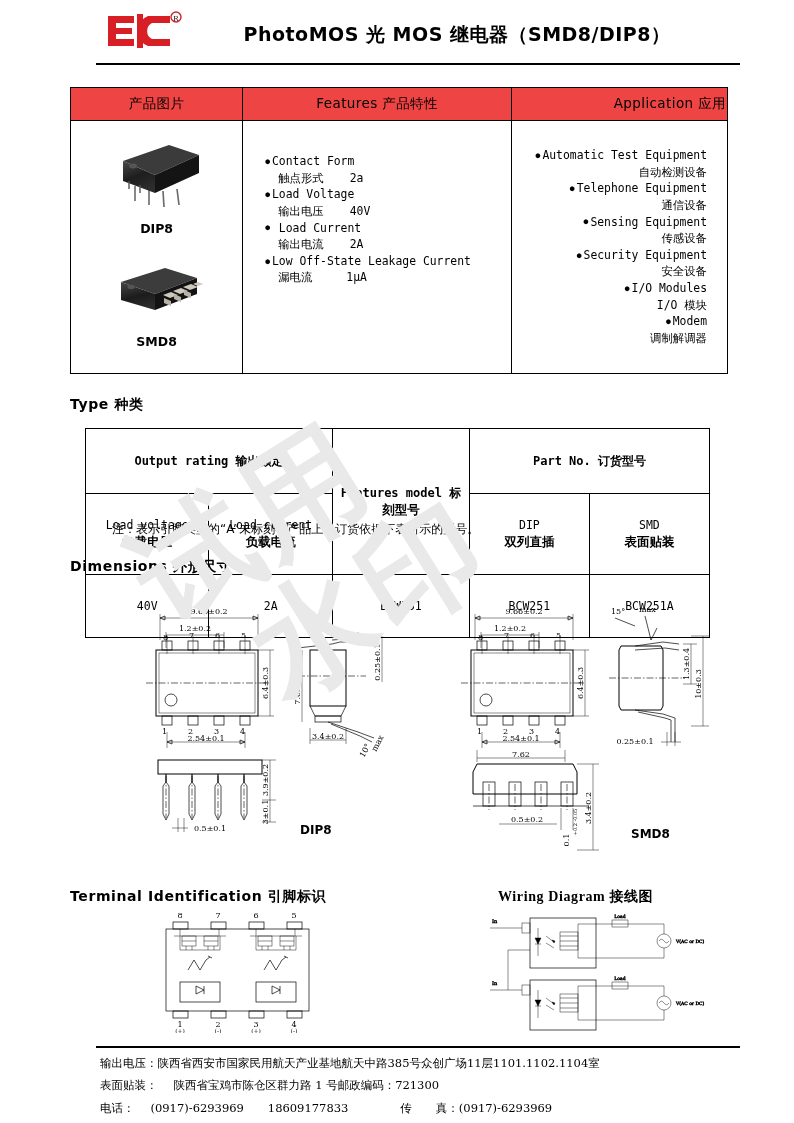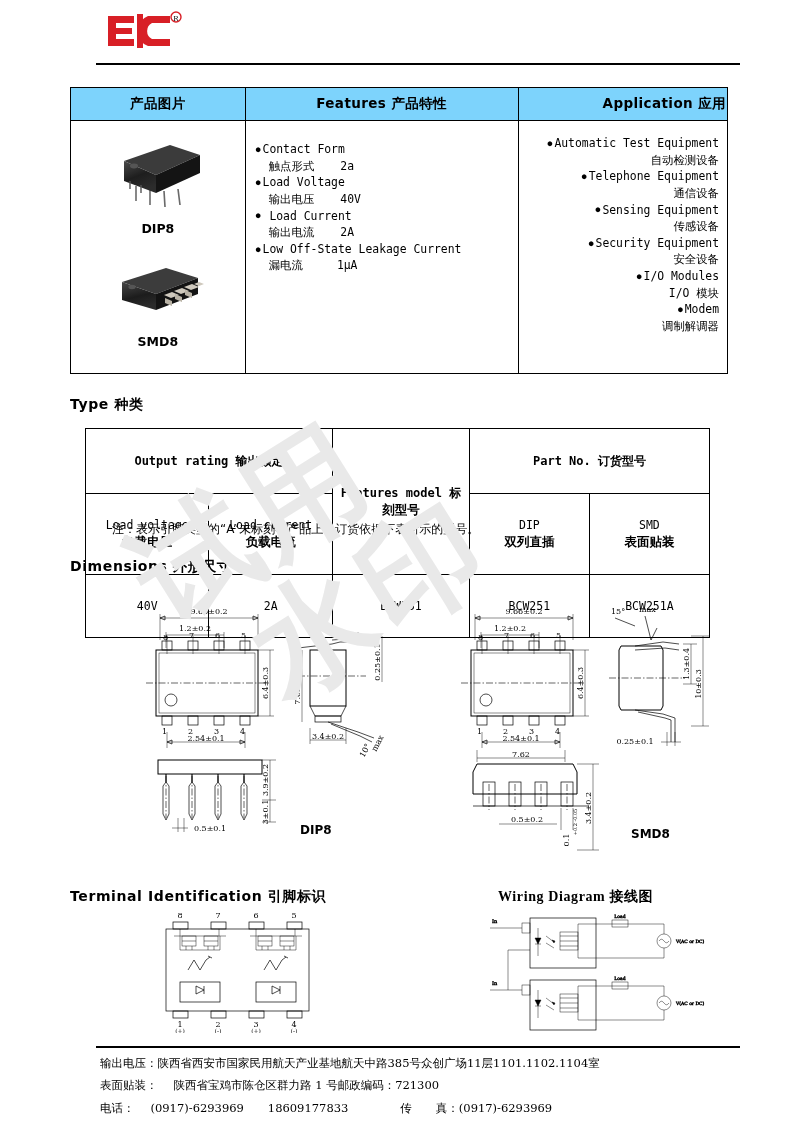--- a/index.html
+++ b/index.html
@@ -33,36 +33,36 @@
     font-family:"DejaVu Sans",sans-serif;
     font-size:19px;font-weight:600;letter-spacing:.5px;
     padding-left:120px;box-sizing:border-box;
   }
   .hdr-rule{
     position:absolute;left:96px;top:63px;width:644px;height:2px;background:#000;
   }
   .feat-wrap{position:absolute;left:70px;top:87px;}
   .feat{width:658px;border-collapse:collapse;}
   .feat th{
-    background:#7dd3fc;border:1px solid #000;
+    background:#ef4444;border:1px solid #000;
     font-family:"DejaVu Sans",sans-serif;
-    font-size:13.5px;font-weight:700;height:30px;letter-spacing:.4px;
+    font-size:13.5px;font-weight:400;height:30px;letter-spacing:.4px;
   }
   .feat td{border:1px solid #000;vertical-align:top;padding:6px 0 10px 0;}
   .c-img{width:168px;text-align:center;}
   .c-feat{width:264px;}
   .c-app{width:202px;text-align:right;}
 
   .pkg{margin:12px auto 2px auto;}
   .pkg-label{
     font-family:"DejaVu Sans",sans-serif;
     font-size:12.5px;font-weight:700;text-align:center;margin:2px 0 14px 0;
   }
 
-  ul.spec{list-style:none;margin:4px;padding:10px 4px 0 6px;}
+  ul.spec{list-style:none;margin:16px;padding:10px 4px 0 6px;}
   ul.spec.app{padding-top:4px;}
   ul.spec li{
     font-family:"DejaVu Sans Mono","DejaVu Sans",monospace;
     font-size:11.4px;line-height:1.46;white-space:nowrap;
   }
   li.bul::before{content:"\25CF";font-size:8px;vertical-align:middle;margin-right:2px;}
   li.sub{padding-left:13px;font-family:"DejaVu Sans",sans-serif;font-size:12px;}
   li.sub .val{font-family:"DejaVu Sans Mono",monospace;font-size:11.4px;margin-left:26px;}
   li.sub .val.w2{margin-left:34px;}
 
@@ -126,20 +126,21 @@
   <div class="hdr">
     <div class="logo">
       <svg width="84" height="42" viewBox="0 0 84 42">
         <path class="lg" d="M4 6 H30 V13 H12 V18 H28 V24 H12 V29 H30 V36 H4 Z" fill="#d81f26"></path>
         <rect x="33" y="4" width="6" height="34" fill="#d81f26"></rect>
         <path d="M66 6 H44 A16 16 0 0 0 44 36 H66 V29 H48 A9 9 0 0 1 48 13 H66 Z" fill="#d81f26"></path>
         <circle cx="72" cy="7" r="5" fill="none" stroke="#d81f26" stroke-width="1.4"></circle>
         <text x="72" y="10.5" font-size="7" text-anchor="middle" fill="#d81f26" font-family="DejaVu Serif, serif">R</text>
       </svg>
     </div>
+    <div class="hdr-title">PhotoMOS 光 MOS 继电器（SMD8/DIP8）</div>
     <div class="hdr-rule"></div>
   </div>
 
   <div class="feat-wrap">
     <table class="feat">
       <tbody>
           <tr>
         <th class="c-img">产品图片</th>
         <th class="c-feat">Features 产品特性</th>
         <th class="c-app">Application 应用</th>

